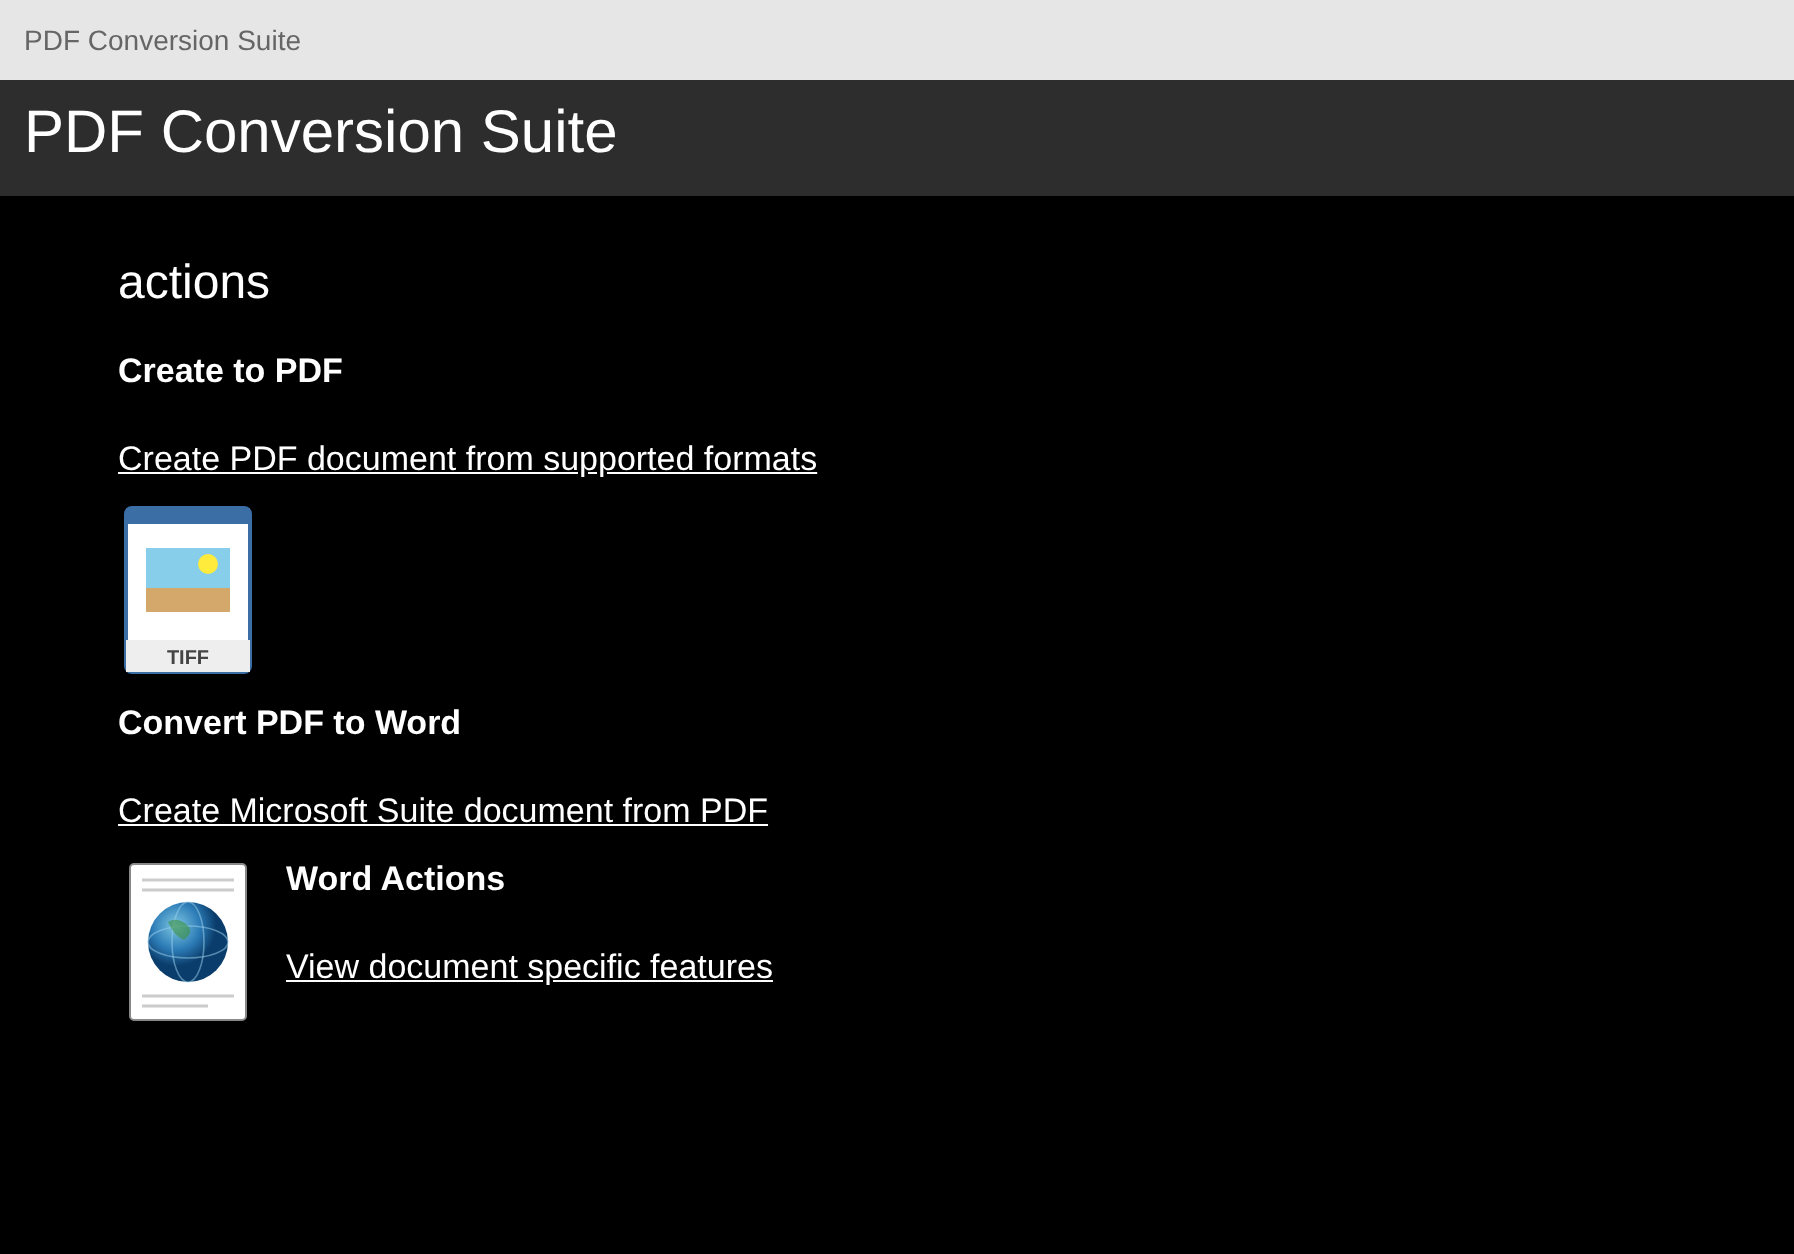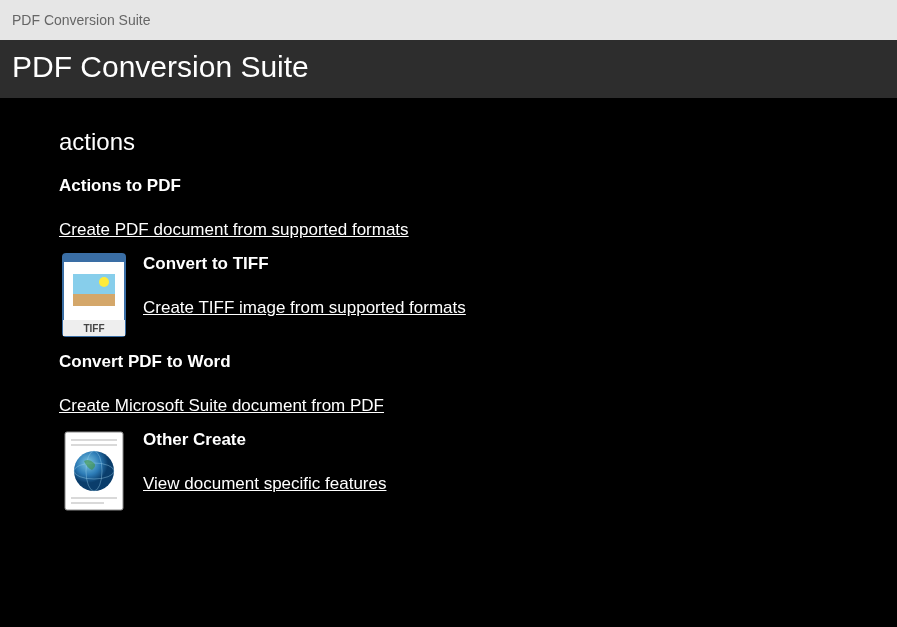--- a/index.html
+++ b/index.html
@@ -91,40 +91,36 @@
   <div class="header-title">PDF Conversion Suite</div>
 </div>
 
 <div class="content">
   <div class="section-heading">actions</div>
 
   <div class="action-list">
 
     <div class="action-item">
       <div class="action-text">
-        <div class="action-title">Actions to PDF</div>
+        <div class="action-title">Create to PDF</div>
         <div class="action-desc">Create PDF document from supported formats</div>
       </div>
     </div>
 
     <div class="action-item">
       <div class="action-icon">
         <svg viewBox="0 0 70 86">
           <rect x="4" y="2" width="62" height="82" rx="3" fill="#fff" stroke="#3a6ea5" stroke-width="2"></rect>
           <rect x="4" y="2" width="62" height="8" fill="#3a6ea5"></rect>
           <rect x="14" y="22" width="42" height="32" fill="#87ceeb"></rect>
           <rect x="14" y="42" width="42" height="12" fill="#d4a76a"></rect>
           <circle cx="45" cy="30" r="5" fill="#ffeb3b"></circle>
           <rect x="4" y="68" width="62" height="16" fill="#eee"></rect>
           <text x="35" y="80" text-anchor="middle" font-family="Arial" font-size="10" font-weight="bold" fill="#444">TIFF</text>
         </svg>
-      </div>
-      <div class="action-text">
-        <div class="action-title">Convert to TIFF</div>
-        <div class="action-desc">Create TIFF image from supported formats</div>
       </div>
     </div>
 
     <div class="action-item">
       <div class="action-text">
         <div class="action-title">Convert PDF to Word</div>
         <div class="action-desc">Create Microsoft Suite document from PDF</div>
       </div>
     </div>
 
@@ -143,19 +139,19 @@
               <stop offset="100%" stop-color="#0a3d6b"></stop>
             </radialGradient>
           </defs>
           <circle cx="35" cy="43" r="20" fill="url(#globeGrad)"></circle>
           <ellipse cx="35" cy="43" rx="20" ry="8" fill="none" stroke="#9dd4f0" stroke-width="0.8" opacity="0.5"></ellipse>
           <ellipse cx="35" cy="43" rx="8" ry="20" fill="none" stroke="#9dd4f0" stroke-width="0.8" opacity="0.5"></ellipse>
           <path d="M25 33 Q30 30 35 35 Q38 38 33 42 Q28 40 25 33 Z" fill="#3d9140" opacity="0.6"></path>
         </svg>
       </div>
       <div class="action-text">
-        <div class="action-title">Other Create</div>
+        <div class="action-title">Word Actions</div>
         <div class="action-desc">View document specific features</div>
       </div>
     </div>
 
   </div>
 </div>
 
 </body></html>

